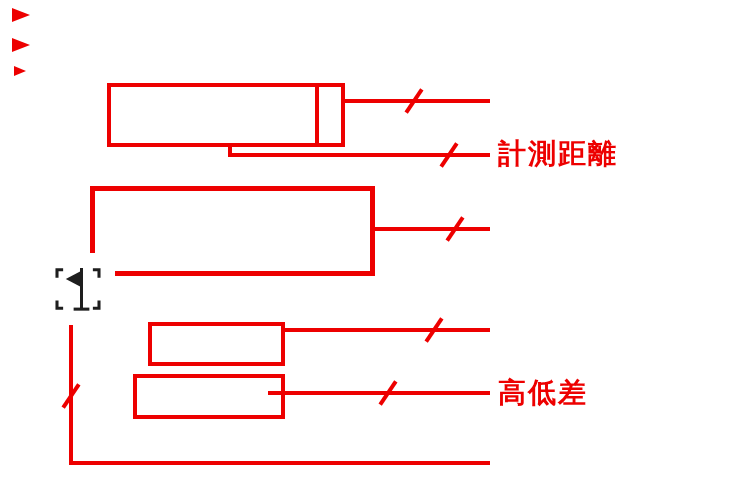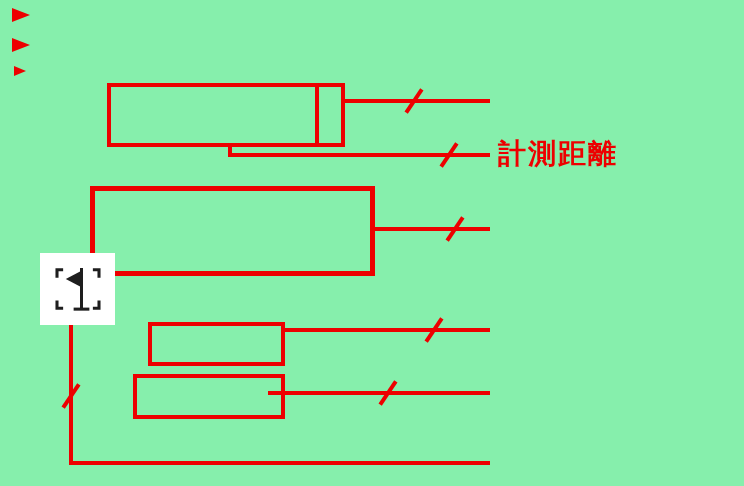--- a/index.html
+++ b/index.html
@@ -1,20 +1,20 @@
 <!DOCTYPE html>
 <html><head>
 <meta charset="utf-8">
 <style>
   html, body { margin: 0; padding: 0; background: #000; }
   .stage {
     position: relative;
     width: 744px;
     height: 486px;
-    background: #86efac;
+    background: #ffffff;
     overflow: hidden;
     font-family: "Liberation Sans", sans-serif;
   }
   .abox {
     position: absolute;
     border: 4px solid #ed0000;
     box-sizing: border-box;
     background: transparent;
     z-index: 1;
   }
@@ -105,18 +105,19 @@
     </svg>
   </div>
 
   <div class="abox" style="left:148px; top:322px; width:137px; height:44px;"></div>
   <div class="hline" style="left:285px; top:328px; width:205px;"></div>
   <div class="slash" style="left:420px; top:328px;"></div>
 
   <div class="abox" style="left:133px; top:374px; width:152px; height:45px;"></div>
   <div class="hline" style="left:268px; top:391px; width:222px;"></div>
   <div class="slash" style="left:374px; top:391px;"></div>
+  <div class="lbl" style="left:498px; top:378px;">高低差</div>
 
   <div class="vline" style="left:69px; top:323px; height:142px;"></div>
   <div class="slash" style="left:57px; top:394px;"></div>
   <div class="hline" style="left:69px; top:461px; width:421px;"></div>
 
 </div>
 
 </body></html>

